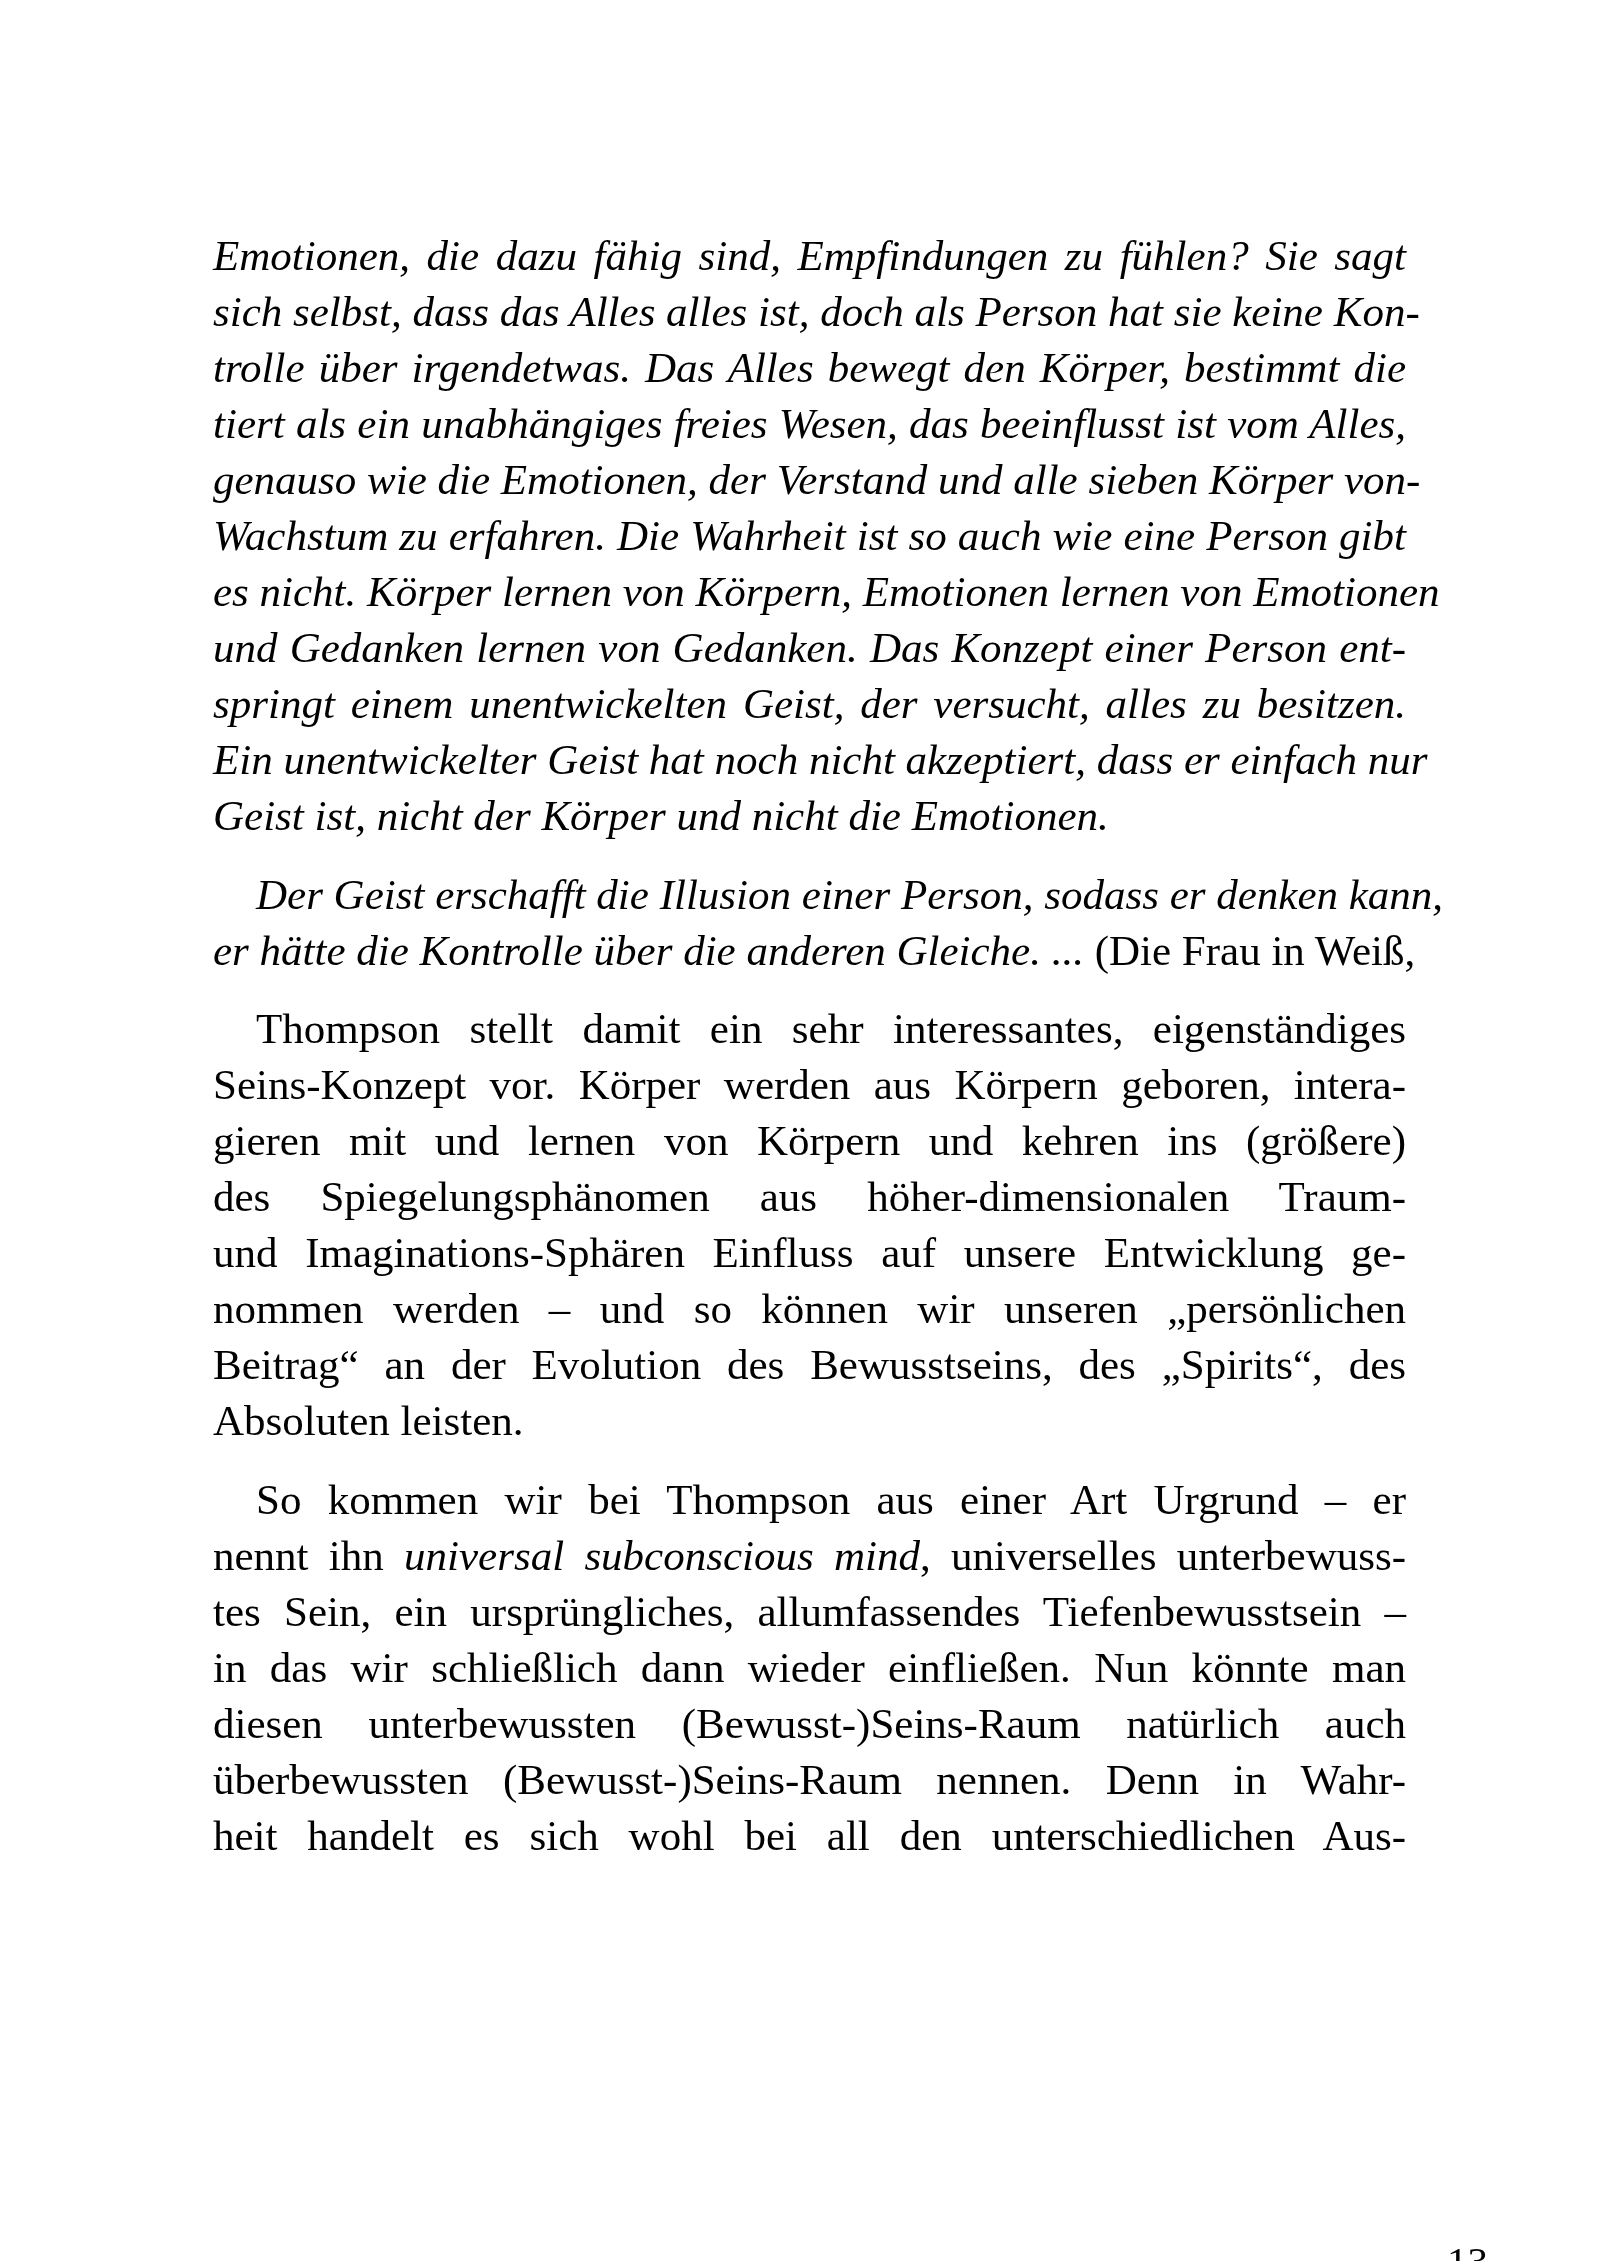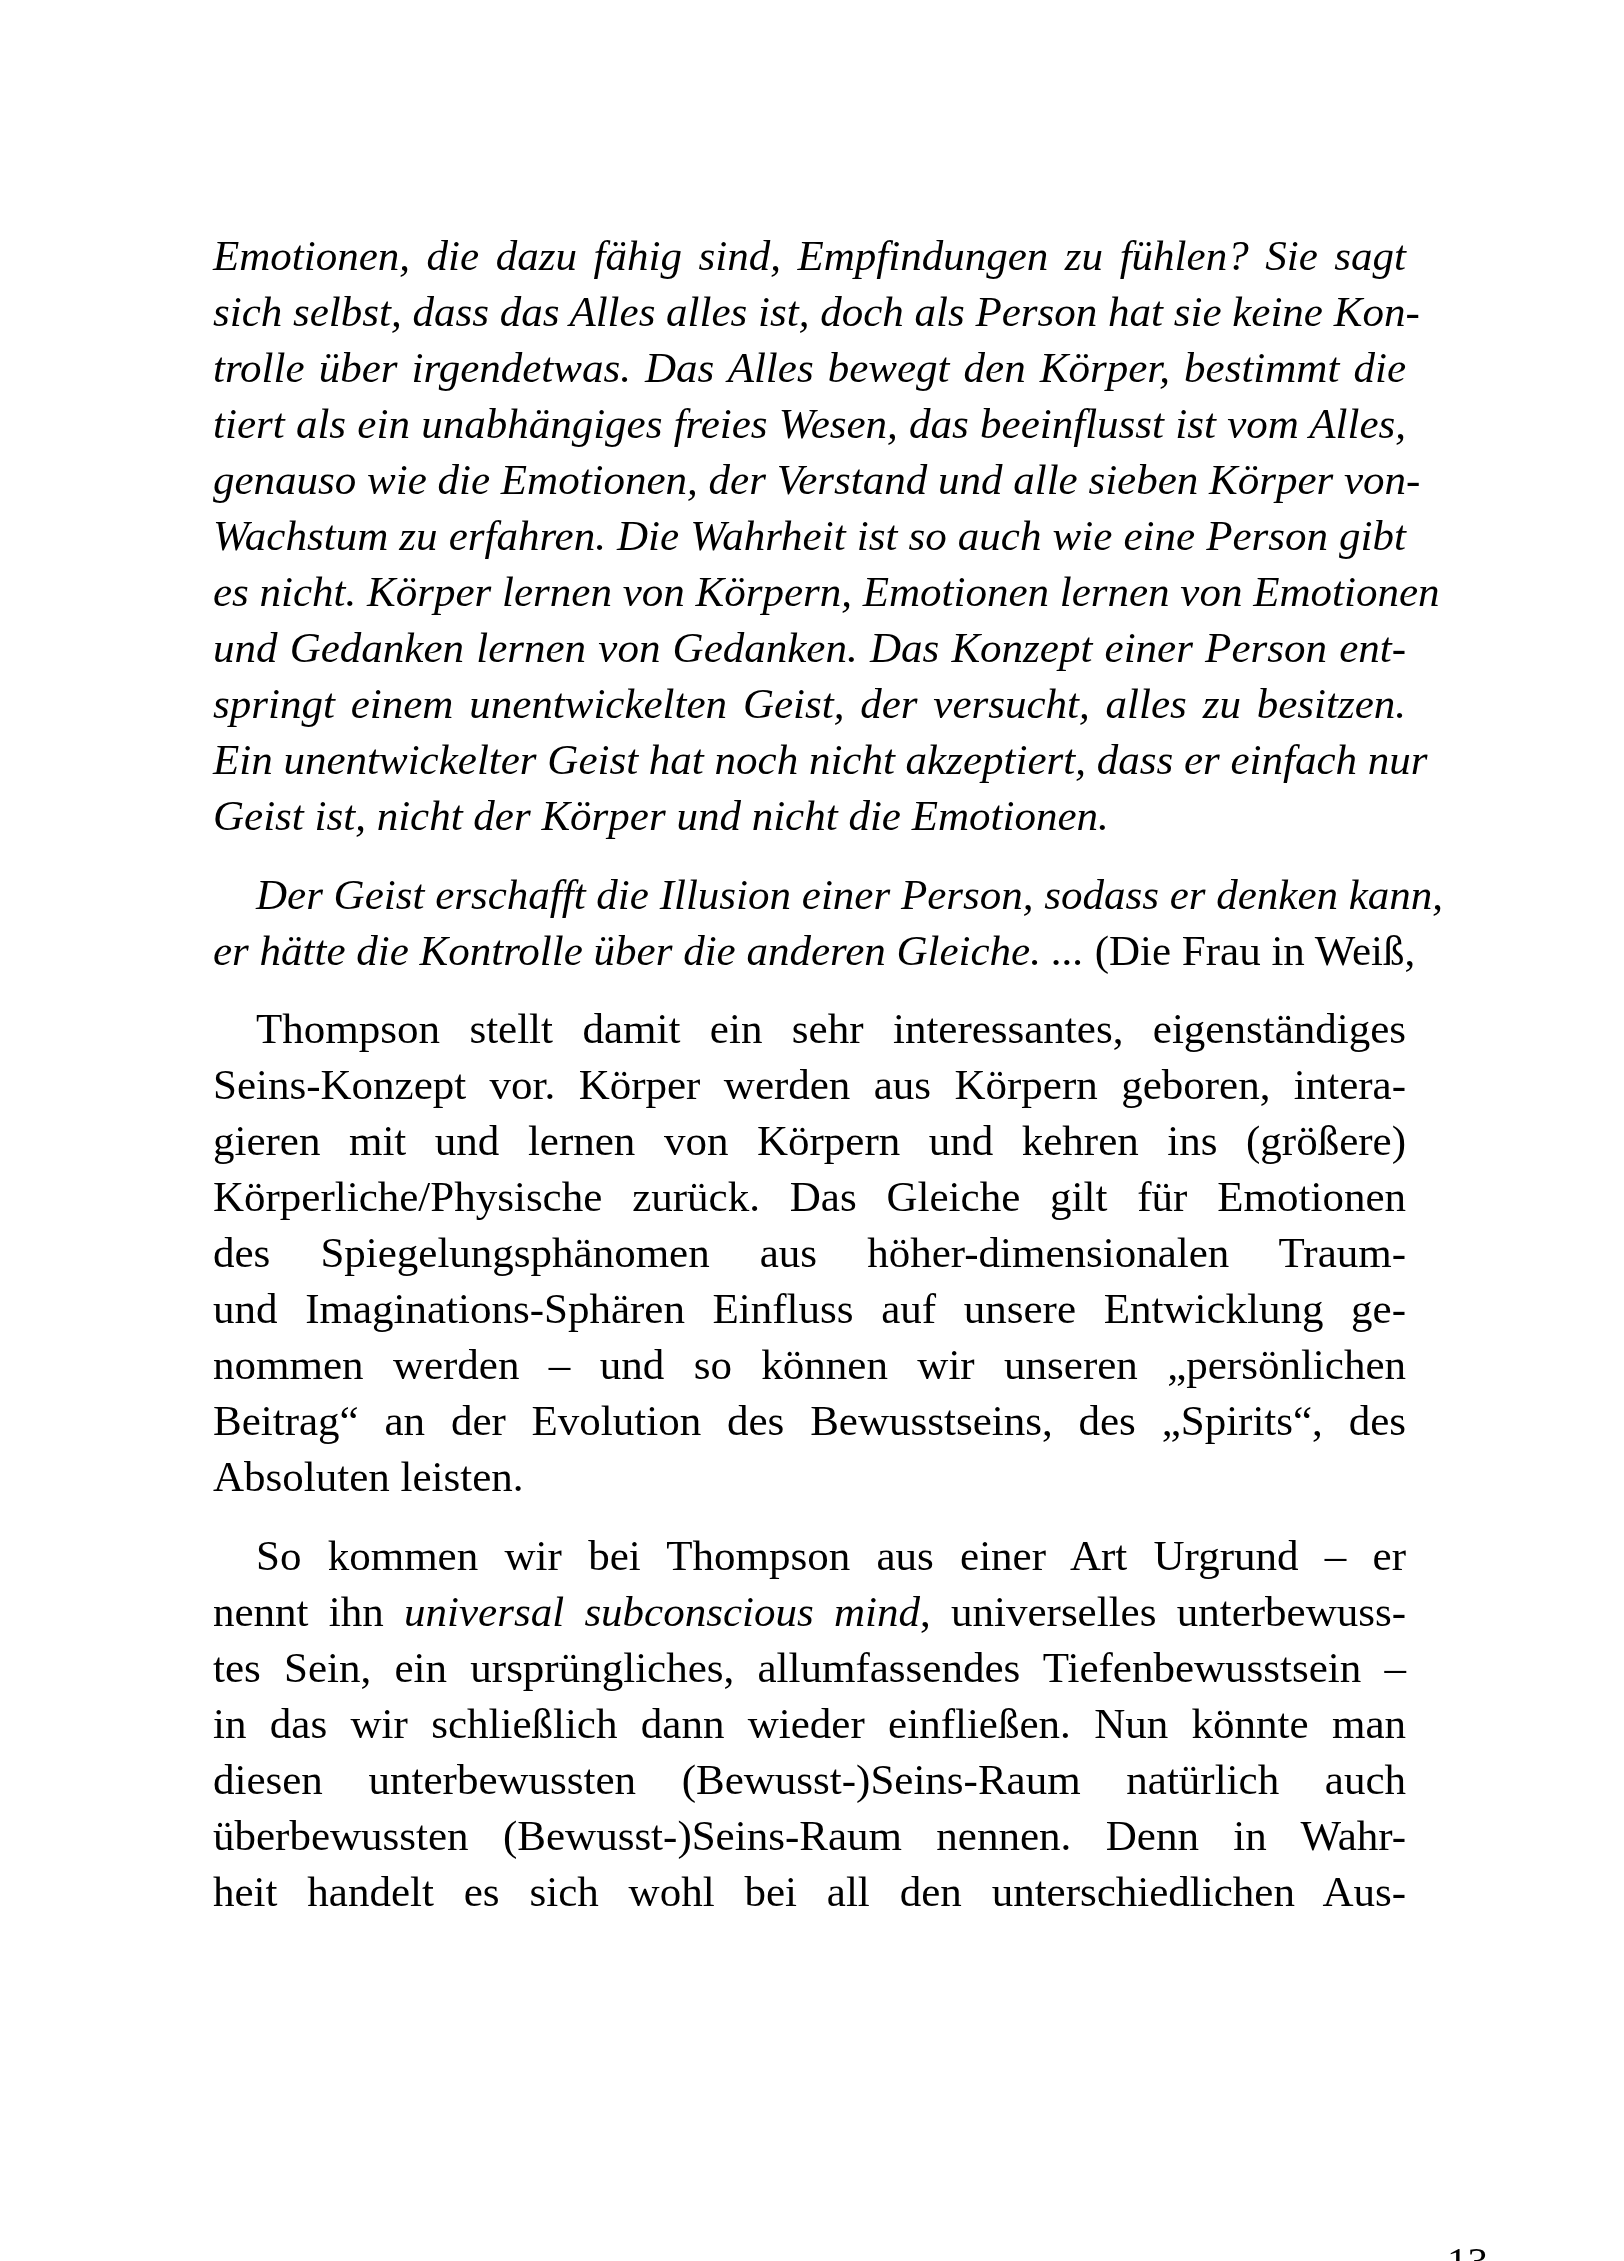--- a/index.html
+++ b/index.html
@@ -80,21 +80,20 @@
 
     <div class="para">
       <span class="line indent"><span class="it">Der Geist erschafft die Illusion einer Person, sodass er denken kann,</span></span>
       <span class="line"><span class="it">er hätte die Kontrolle über die anderen Gleiche. ...</span><span> (Die Frau in Weiß,</span></span>
     </div>
 
     <div class="para">
       <span class="line indent">Thompson stellt damit ein sehr interessantes, eigenständiges</span>
       <span class="line">Seins-Konzept vor. Körper werden aus Körpern geboren, intera-</span>
       <span class="line">gieren mit und lernen von Körpern und kehren ins (größere)</span>
-      <span class="line">Körperliche/Physische zurück. Das Gleiche gilt für Emotionen</span>
       <span class="line">des Spiegelungsphänomen aus höher-dimensionalen Traum-</span>
       <span class="line">und Imaginations-Sphären Einfluss auf unsere Entwicklung ge-</span>
       <span class="line">nommen werden – und so können wir unseren „persönlichen</span>
       <span class="line">Beitrag“ an der Evolution des Bewusstseins, des „Spirits“, des</span>
       <span class="line last">Absoluten leisten.</span>
     </div>
 
     <div class="para">
       <span class="line indent">So kommen wir bei Thompson aus einer Art Urgrund – er</span>
       <span class="line"><span>nennt ihn </span><span class="it">universal subconscious mind</span><span>, universelles unterbewuss-</span></span>

